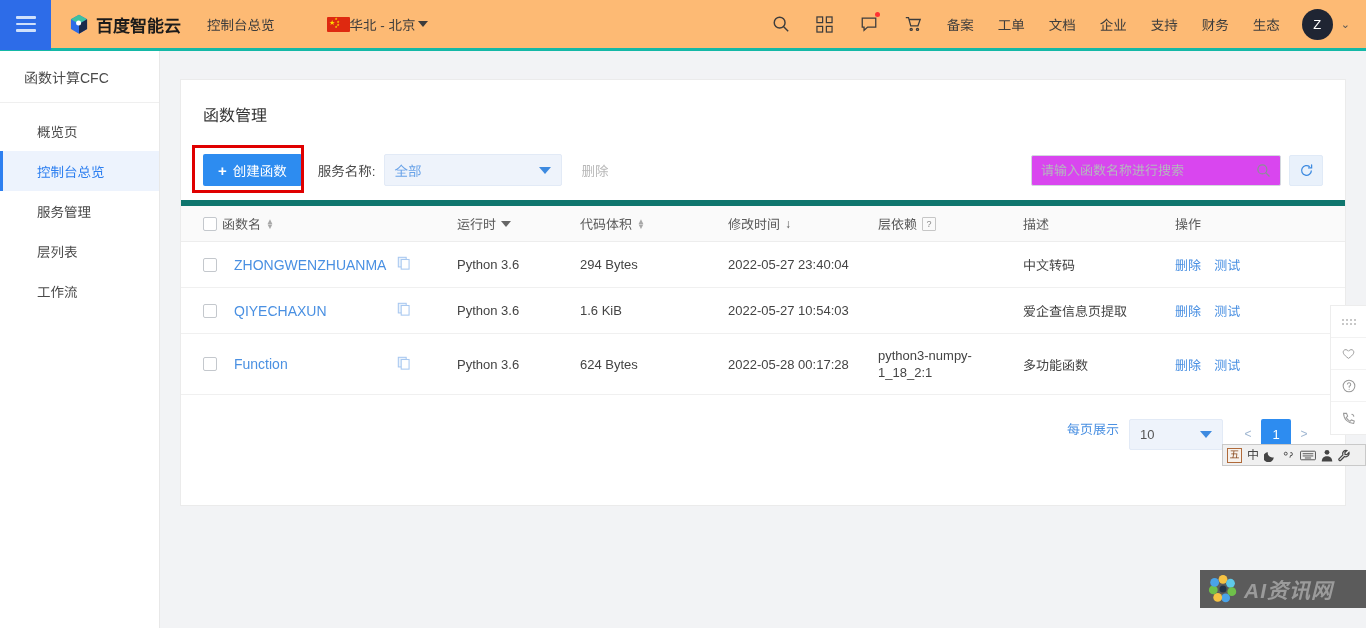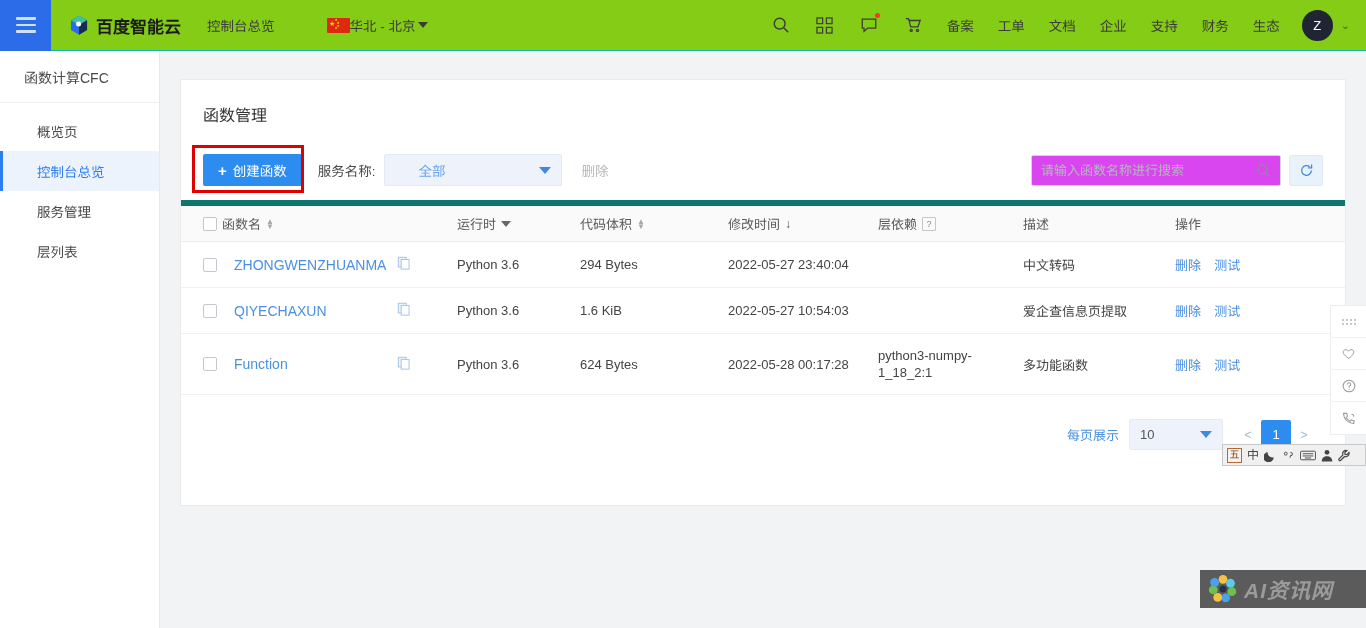--- a/index.html
+++ b/index.html
@@ -8,22 +8,22 @@
     font-family: "Liberation Sans", "DejaVu Sans", sans-serif;
     background: #ffffff;
     overflow: hidden;
   }
   body { position: relative; }
 
   
   .header {
     position: absolute; top: 0; left: 0;
     width: 1366px; height: 51px;
-    background: #84cc16;
-    border-bottom: 1px solid #14b8a6;
+    background: #fdba74;
+    border-bottom: 3px solid #14b8a6;
     display: flex; align-items: center;
     z-index: 30;
   }
   .hamburger {
     width: 51px; height: 51px;
     background: #2d6ce8;
     display: flex; flex-direction: column;
     align-items: center; justify-content: center;
     gap: 4px; flex: 0 0 51px;
     cursor: pointer;
@@ -160,21 +160,21 @@
   .filter-label {
     margin-left: 16px; font-size: 13.5px; color: #4a4a4a; white-space: nowrap;
   }
   .select-service {
     margin-left: 8px; width: 178px; height: 32px;
     background: #eef3fb; border: 1px solid #e2eaf6;
     display: flex; align-items: center; padding: 0 10px;
     font-size: 13.5px; color: #6aa3e8; cursor: pointer;
     border-radius: 2px;
   }
-  .select-service .sv { flex: 1; margin-left: 24px; }
+  .select-service .sv { flex: 1; }
   .select-chev {
     width: 0; height: 0; border-left: 6px solid transparent;
     border-right: 6px solid transparent; border-top: 7px solid #3d8ae0;
   }
   .btn-delete-top {
     margin-left: 20px; font-size: 13.5px; color: #b9b9b9;
     cursor: default; white-space: nowrap;
   }
   .search-wrap {
     margin-left: auto; display: flex; align-items: center; gap: 8px;
@@ -239,21 +239,21 @@
   .fname-link {
     color: #4a90e2; cursor: pointer; font-size: 14px;
   }
   .copy-ico { margin-left: auto; padding-right: 30px; cursor: pointer; }
   .act-link { color: #4a90e2; cursor: pointer; font-size: 13px; }
   .act-sep { display: inline-block; width: 6px; }
   .layer-cell { font-size: 12.5px; color: #444; line-height: 17px; }
 
   
   .pagination {
-    display: flex; align-items: center; justify-content: flex-end;
+    display: flex; align-items: flex-start; justify-content: flex-end;
     gap: 0; padding: 24px 28px 0 0;
   }
   .pg-label { font-size: 13px; color: #4a90e2; margin-right: 10px; }
   .pg-select {
     width: 94px; height: 31px; background: #eef3fb;
     border: 1px solid #e2eaf6; border-radius: 2px;
     display: flex; align-items: center; padding: 0 10px;
     font-size: 13px; color: #555; cursor: pointer;
   }
   .pg-select .pv { flex: 1; }
@@ -394,20 +394,21 @@
   </div>
 </div>
 
 <div class="sidebar">
   <div class="side-title">函数计算CFC</div>
   <div class="side-spacer"></div>
   <div class="side-item">概览页</div>
   <div class="side-item active">控制台总览</div>
   <div class="side-item">服务管理</div>
   <div class="side-item">层列表</div>
+  <div class="side-item">工作流</div>
 </div>
 
 <div class="main">
   <div class="card">
 
     <div class="card-title">函数管理</div>
 
     <div class="toolbar">
       <button class="btn-create">
         <span class="plus">+</span>

